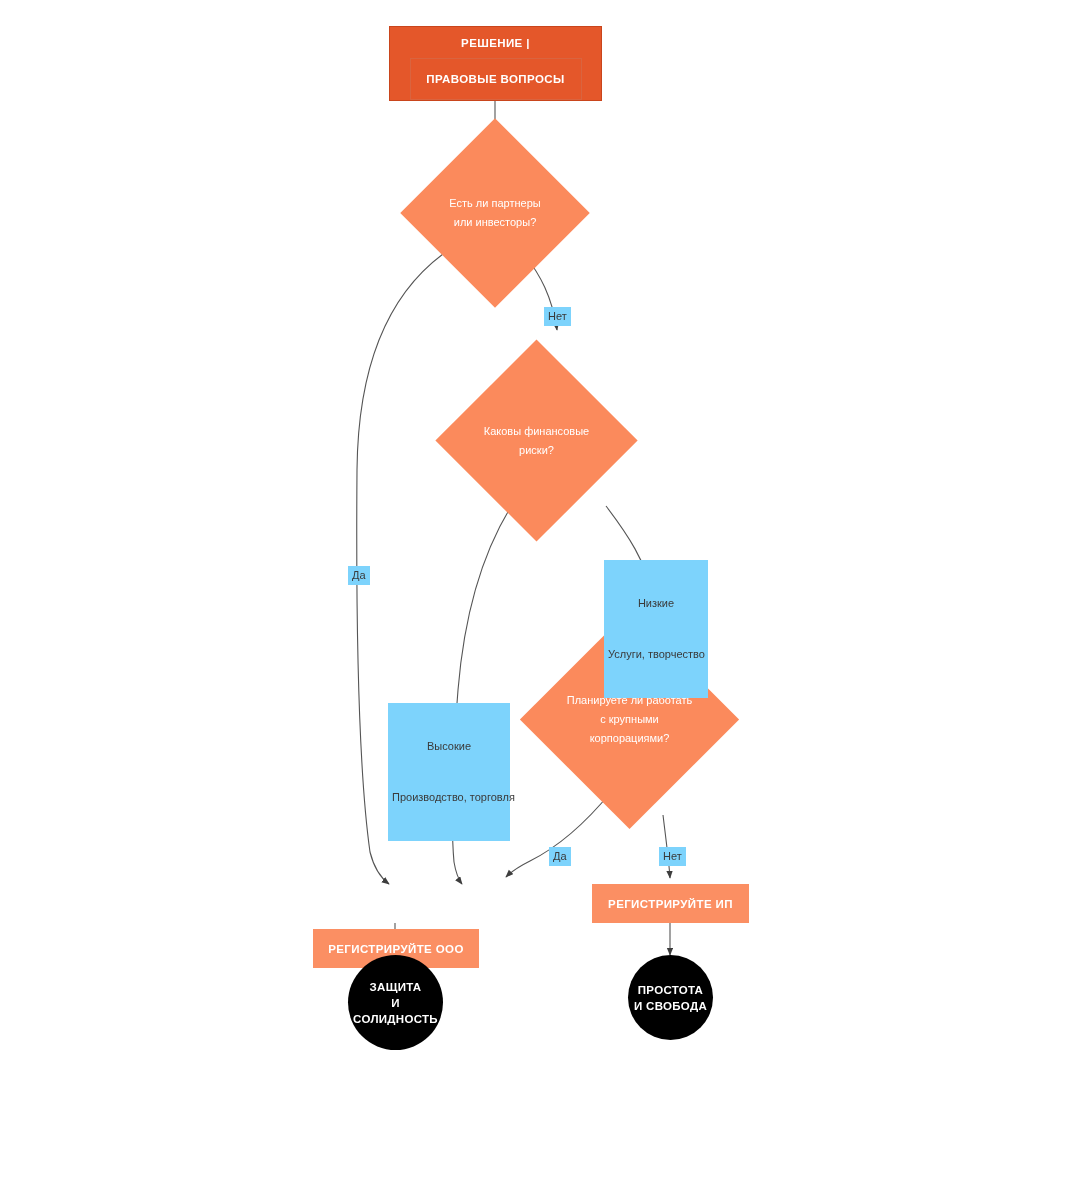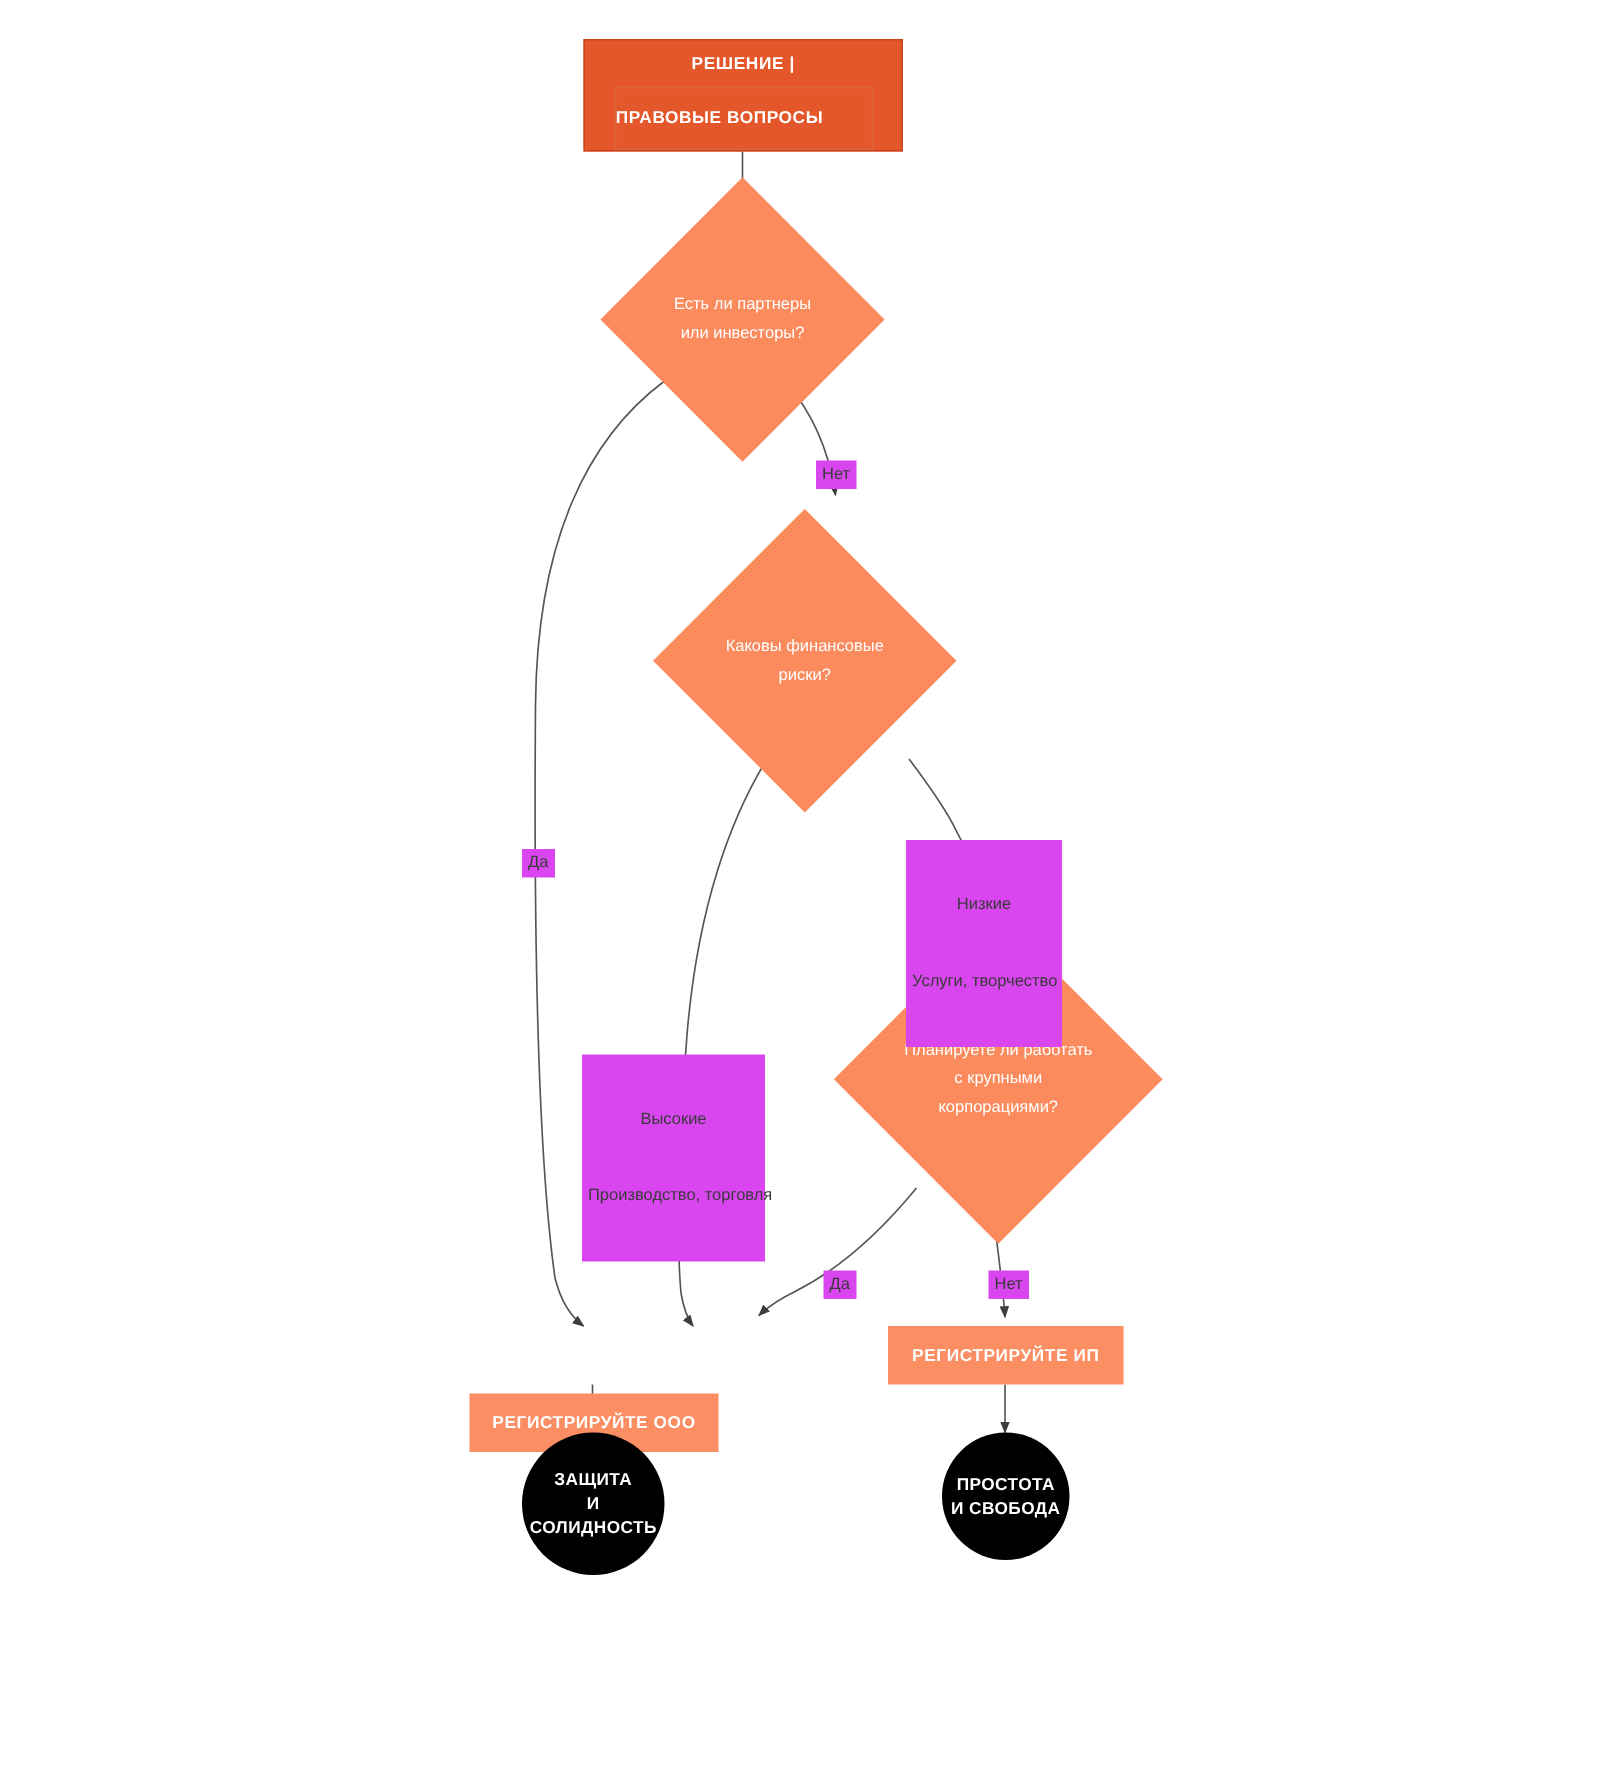--- a/index.html
+++ b/index.html
@@ -53,21 +53,21 @@
     line-height: 14px;
     text-align: center;
   }
   .start-inner {
     margin-top: 8px;
     width: 170px;
     height: 40px;
     border: 1px solid #d9643f;
     display: flex;
     align-items: center;
-    justify-content: flex-start;
+    justify-content: center;
   }
   .start-inner span {
     color: #ffffff;
     font-size: 11.5px;
     font-weight: bold;
     letter-spacing: 0.4px;
     text-align: center;
   }
 
   
@@ -128,21 +128,21 @@
     color: #ffffff;
     font-size: 11.5px;
     font-weight: bold;
     line-height: 16px;
     letter-spacing: 0.3px;
   }
 
   
   .edge-label {
     position: absolute;
-    background: #d946ef;
+    background: #7dd3fc;
     color: #3a3a3a;
     font-size: 11px;
     line-height: 17px;
     padding: 1px 4px;
     white-space: pre;
     text-align: center;
     box-sizing: border-box;
   }
 </style>
 </head>
@@ -198,21 +198,21 @@
   <div class="diamond-wrap" style="left:465px; top:369px; width:143px; height:143px;">
     <div class="diamond-shape"></div>
     <div class="diamond-label">
       <div>
         <div>Каковы финансовые</div>
         <div>риски?</div>
       </div>
     </div>
   </div>
 
-  <div class="diamond-wrap" style="left:588px; top:642px; width:155px; height:155px;">
+  <div class="diamond-wrap" style="left:552px; top:642px; width:155px; height:155px;">
     <div class="diamond-shape"></div>
     <div class="diamond-label">
       <div>
         <div>Планируете ли работать</div>
         <div>с крупными</div>
         <div>корпорациями?</div>
       </div>
     </div>
   </div>
 

